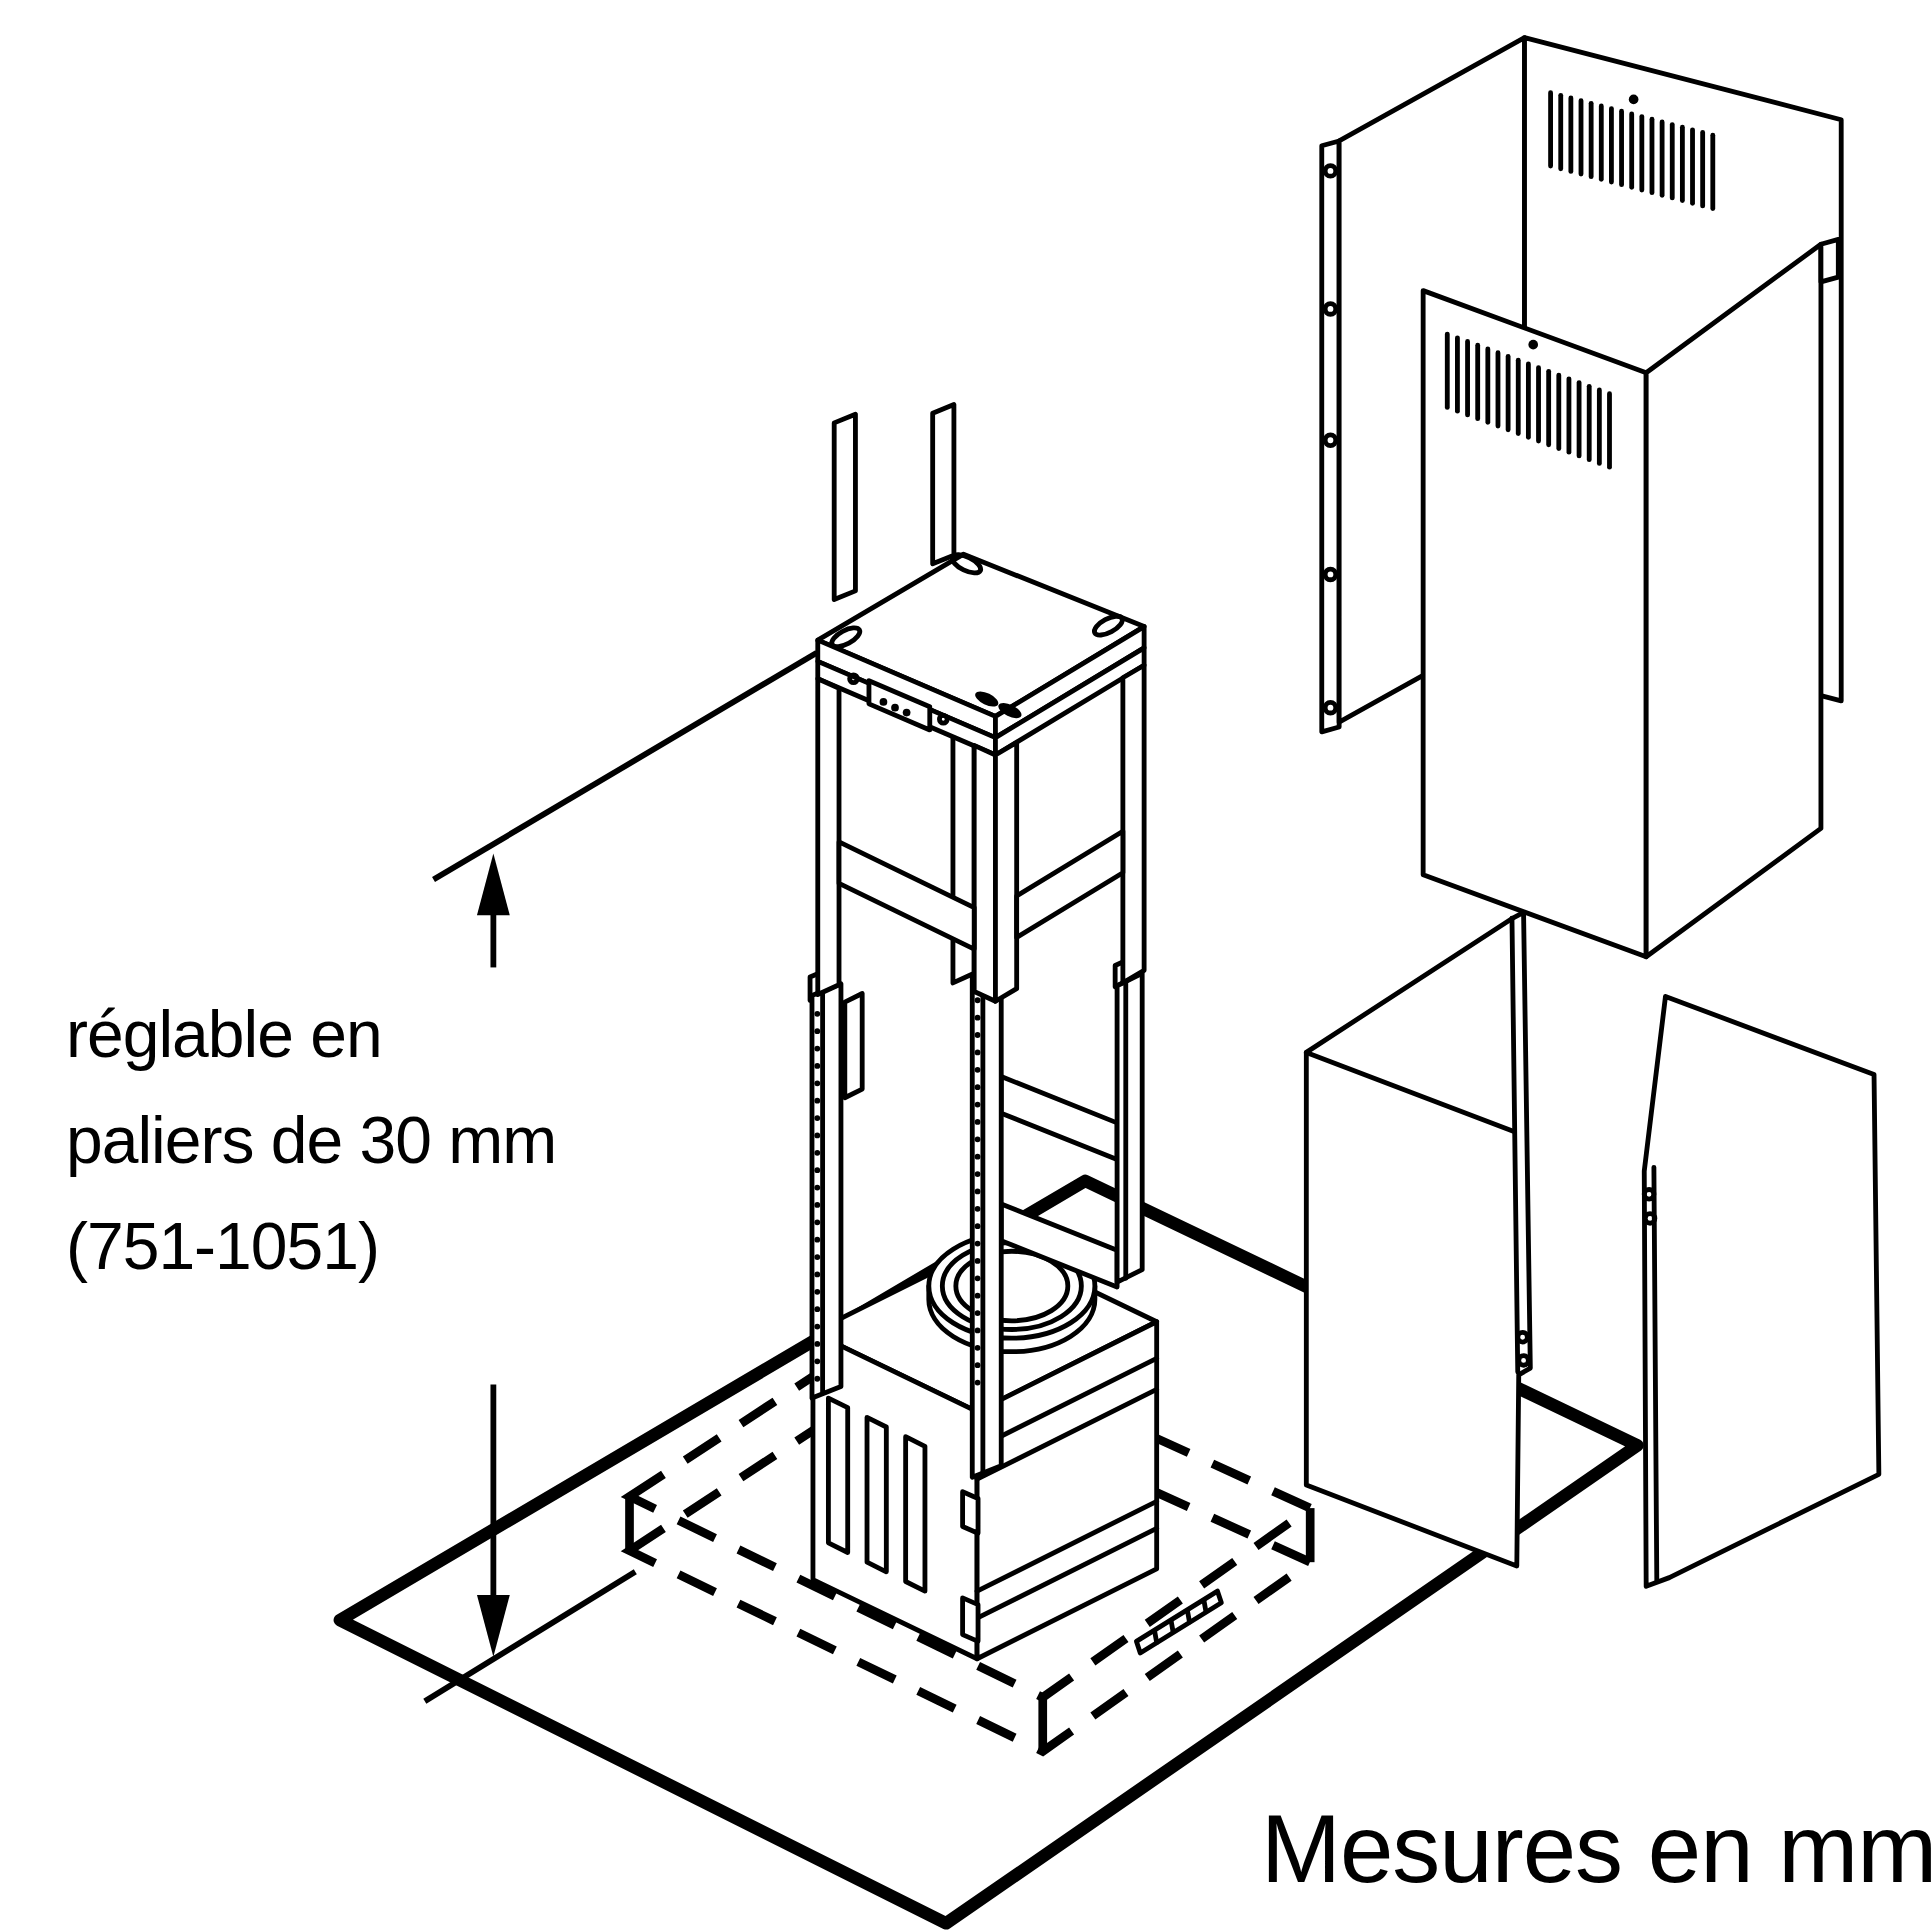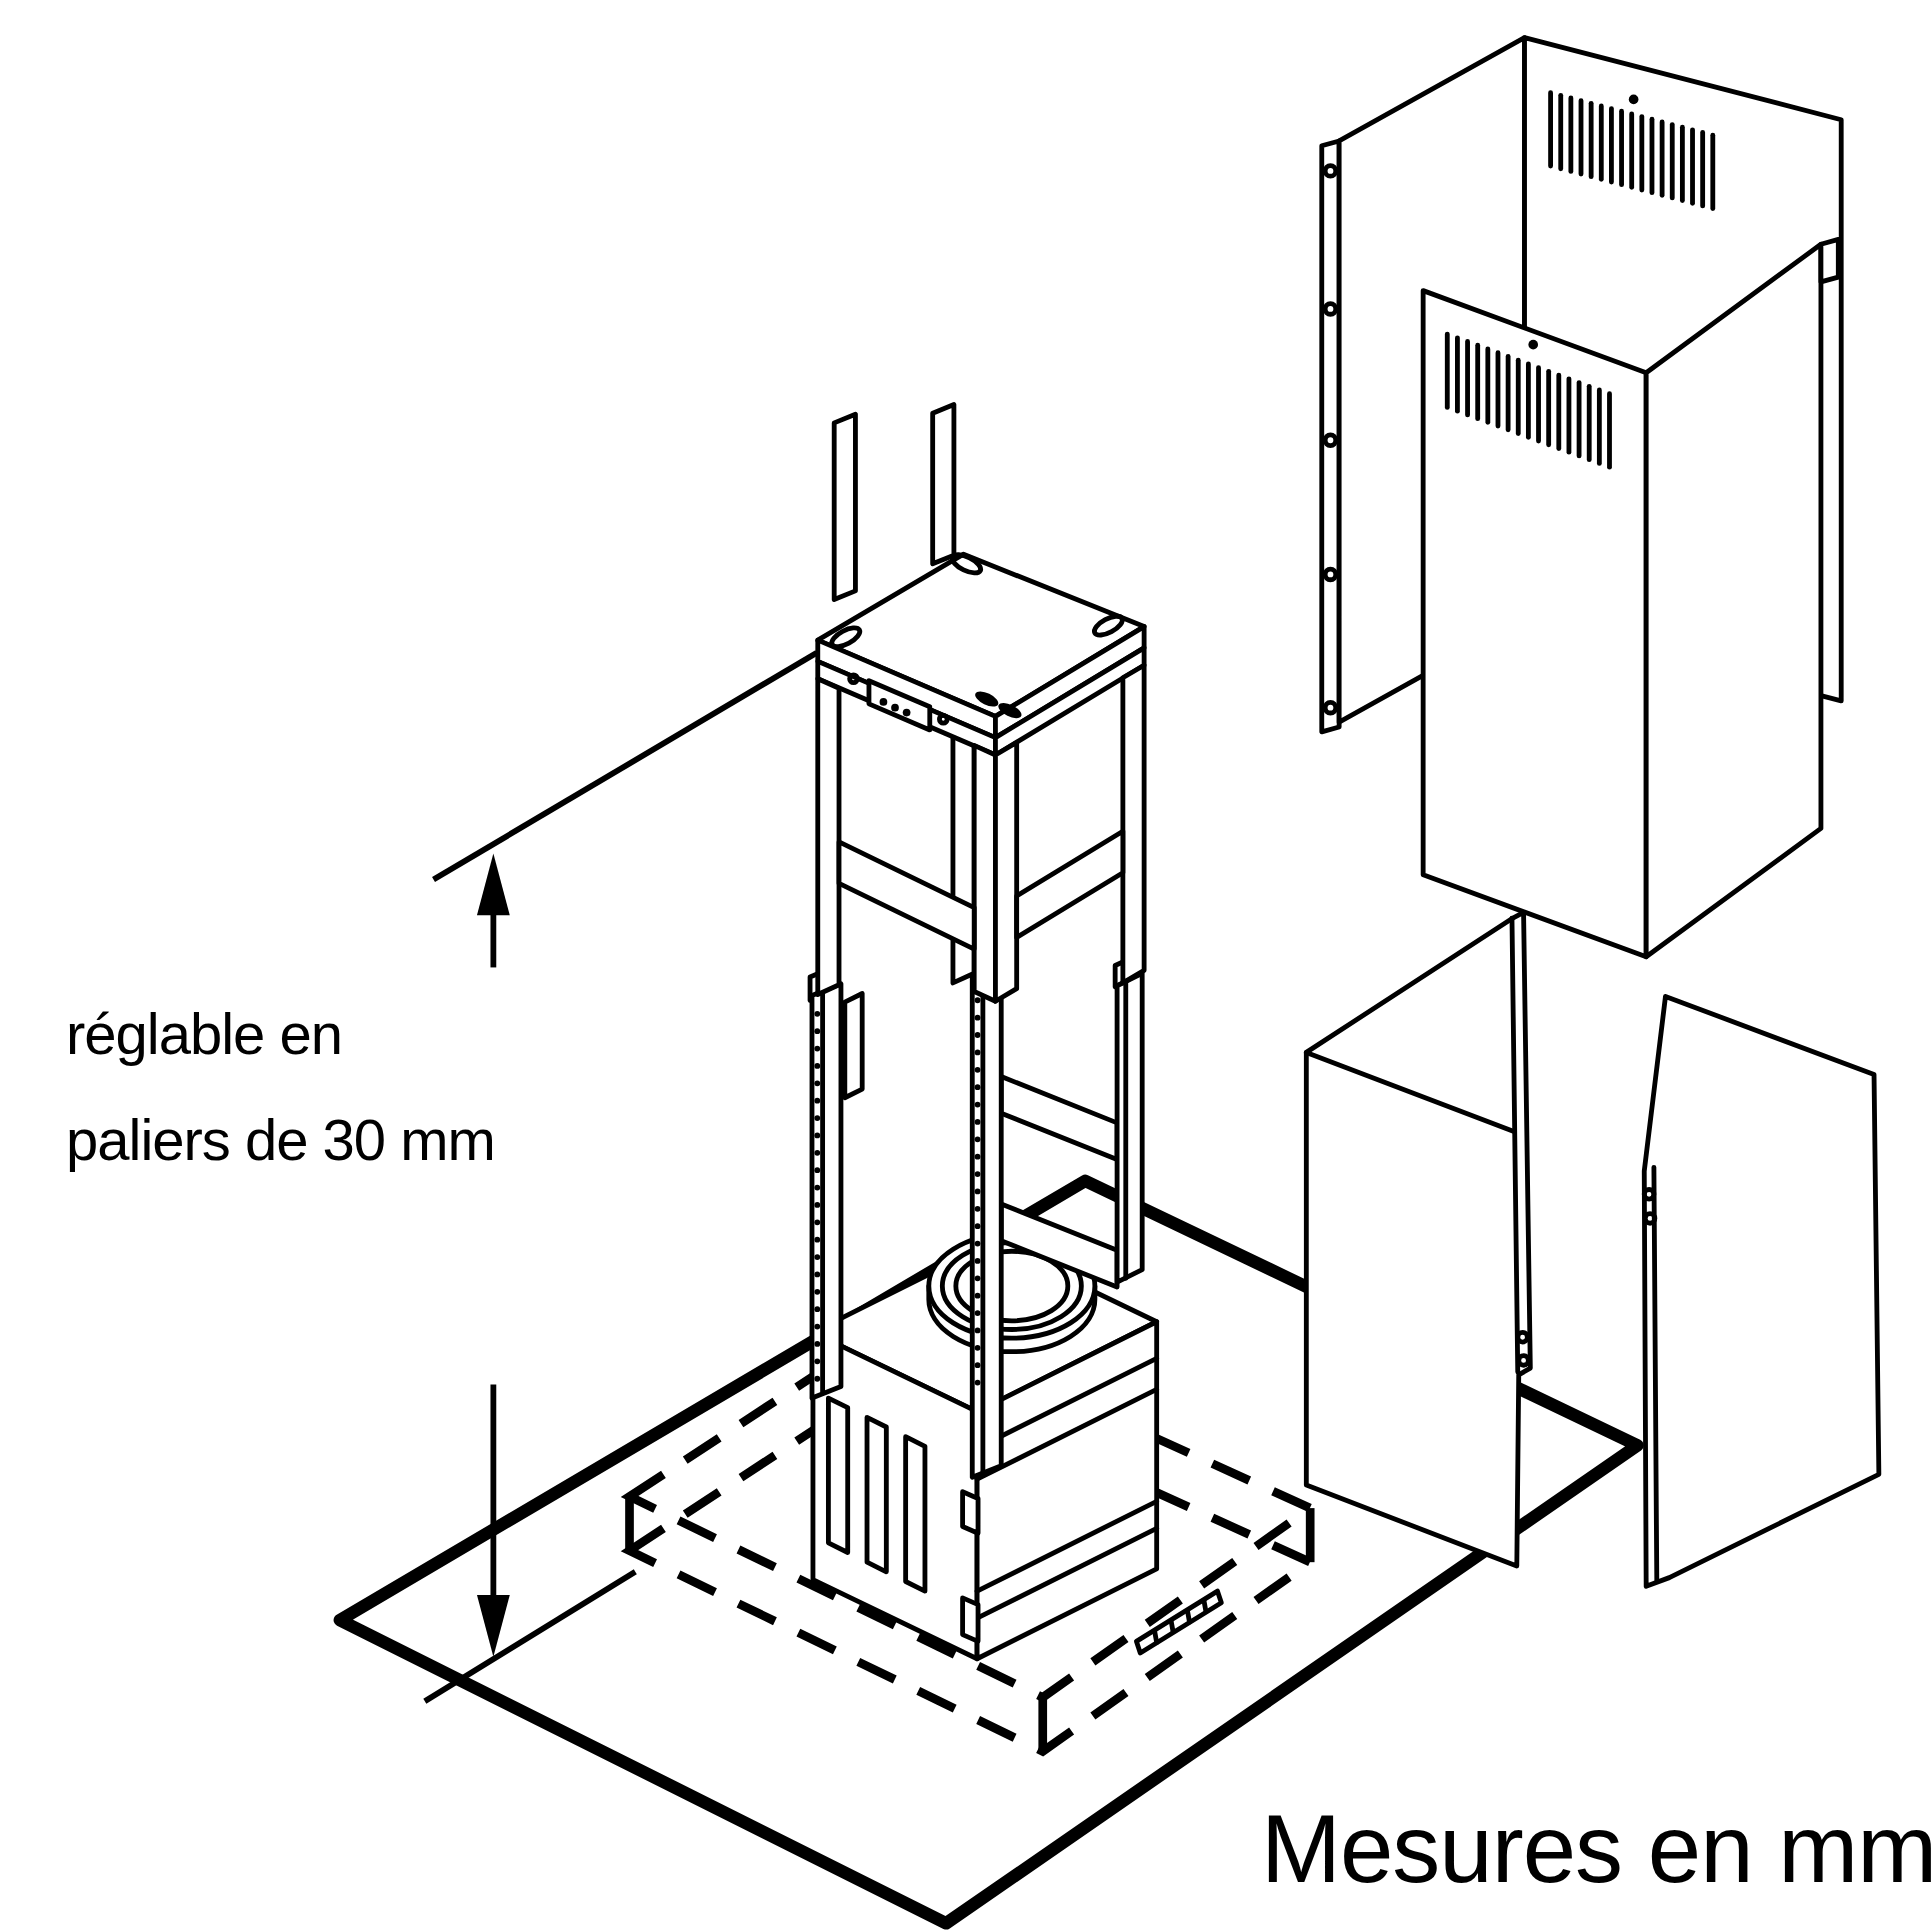--- a/index.html
+++ b/index.html
@@ -4,21 +4,21 @@
 <style>
   :root { --line:#000000; --bg:#ffffff; }
   html,body{margin:0;padding:0;background:#888;}
   #stage{
     position:relative;width:1931px;height:1931px;background:var(--bg);
     font-family:"Liberation Sans", sans-serif;color:var(--line);overflow:hidden;
   }
   #stage svg{position:absolute;left:0;top:0;}
   .annot{
     position:absolute;left:66px;top:981px;
-    font-size:58px;line-height:106px;letter-spacing:-1px;white-space:nowrap;
+    font-size:66px;line-height:106px;letter-spacing:-1px;white-space:nowrap;
   }
   .footer-note{
     position:absolute;left:1261px;top:1794px;
     font-size:96px;letter-spacing:-1px;white-space:nowrap;
   }
   
   .ln{stroke:var(--line);fill:none;stroke-width:5;stroke-linejoin:round;stroke-linecap:round;}
   .fw{stroke:var(--line);fill:var(--bg);stroke-width:5;stroke-linejoin:round;}
   .thick{stroke:var(--line);fill:var(--bg);stroke-width:13;stroke-linejoin:round;stroke-linecap:round;}
   .dash{stroke:var(--line);fill:none;stroke-width:9;stroke-dasharray:42 27;stroke-linecap:butt;}
@@ -279,18 +279,19 @@
           <line x1="1656.5" y1="403.96" x2="1656.5" y2="479.96" class="ln" stroke-width="5"></line>
           <line x1="1667" y1="407.824" x2="1667" y2="483.824" class="ln" stroke-width="5"></line>
         </g>
       <circle class="blk" cx="1588" cy="357" r="5"></circle>
     </g>
   </svg>
 
   <div class="annot">
     <div>réglable en</div>
     <div>paliers de 30 mm</div>
+    <div>(751-1051)</div>
   </div>
 
   <div class="footer-note">Mesures en mm</div>
 
 </div>
 
 
 </body></html>

